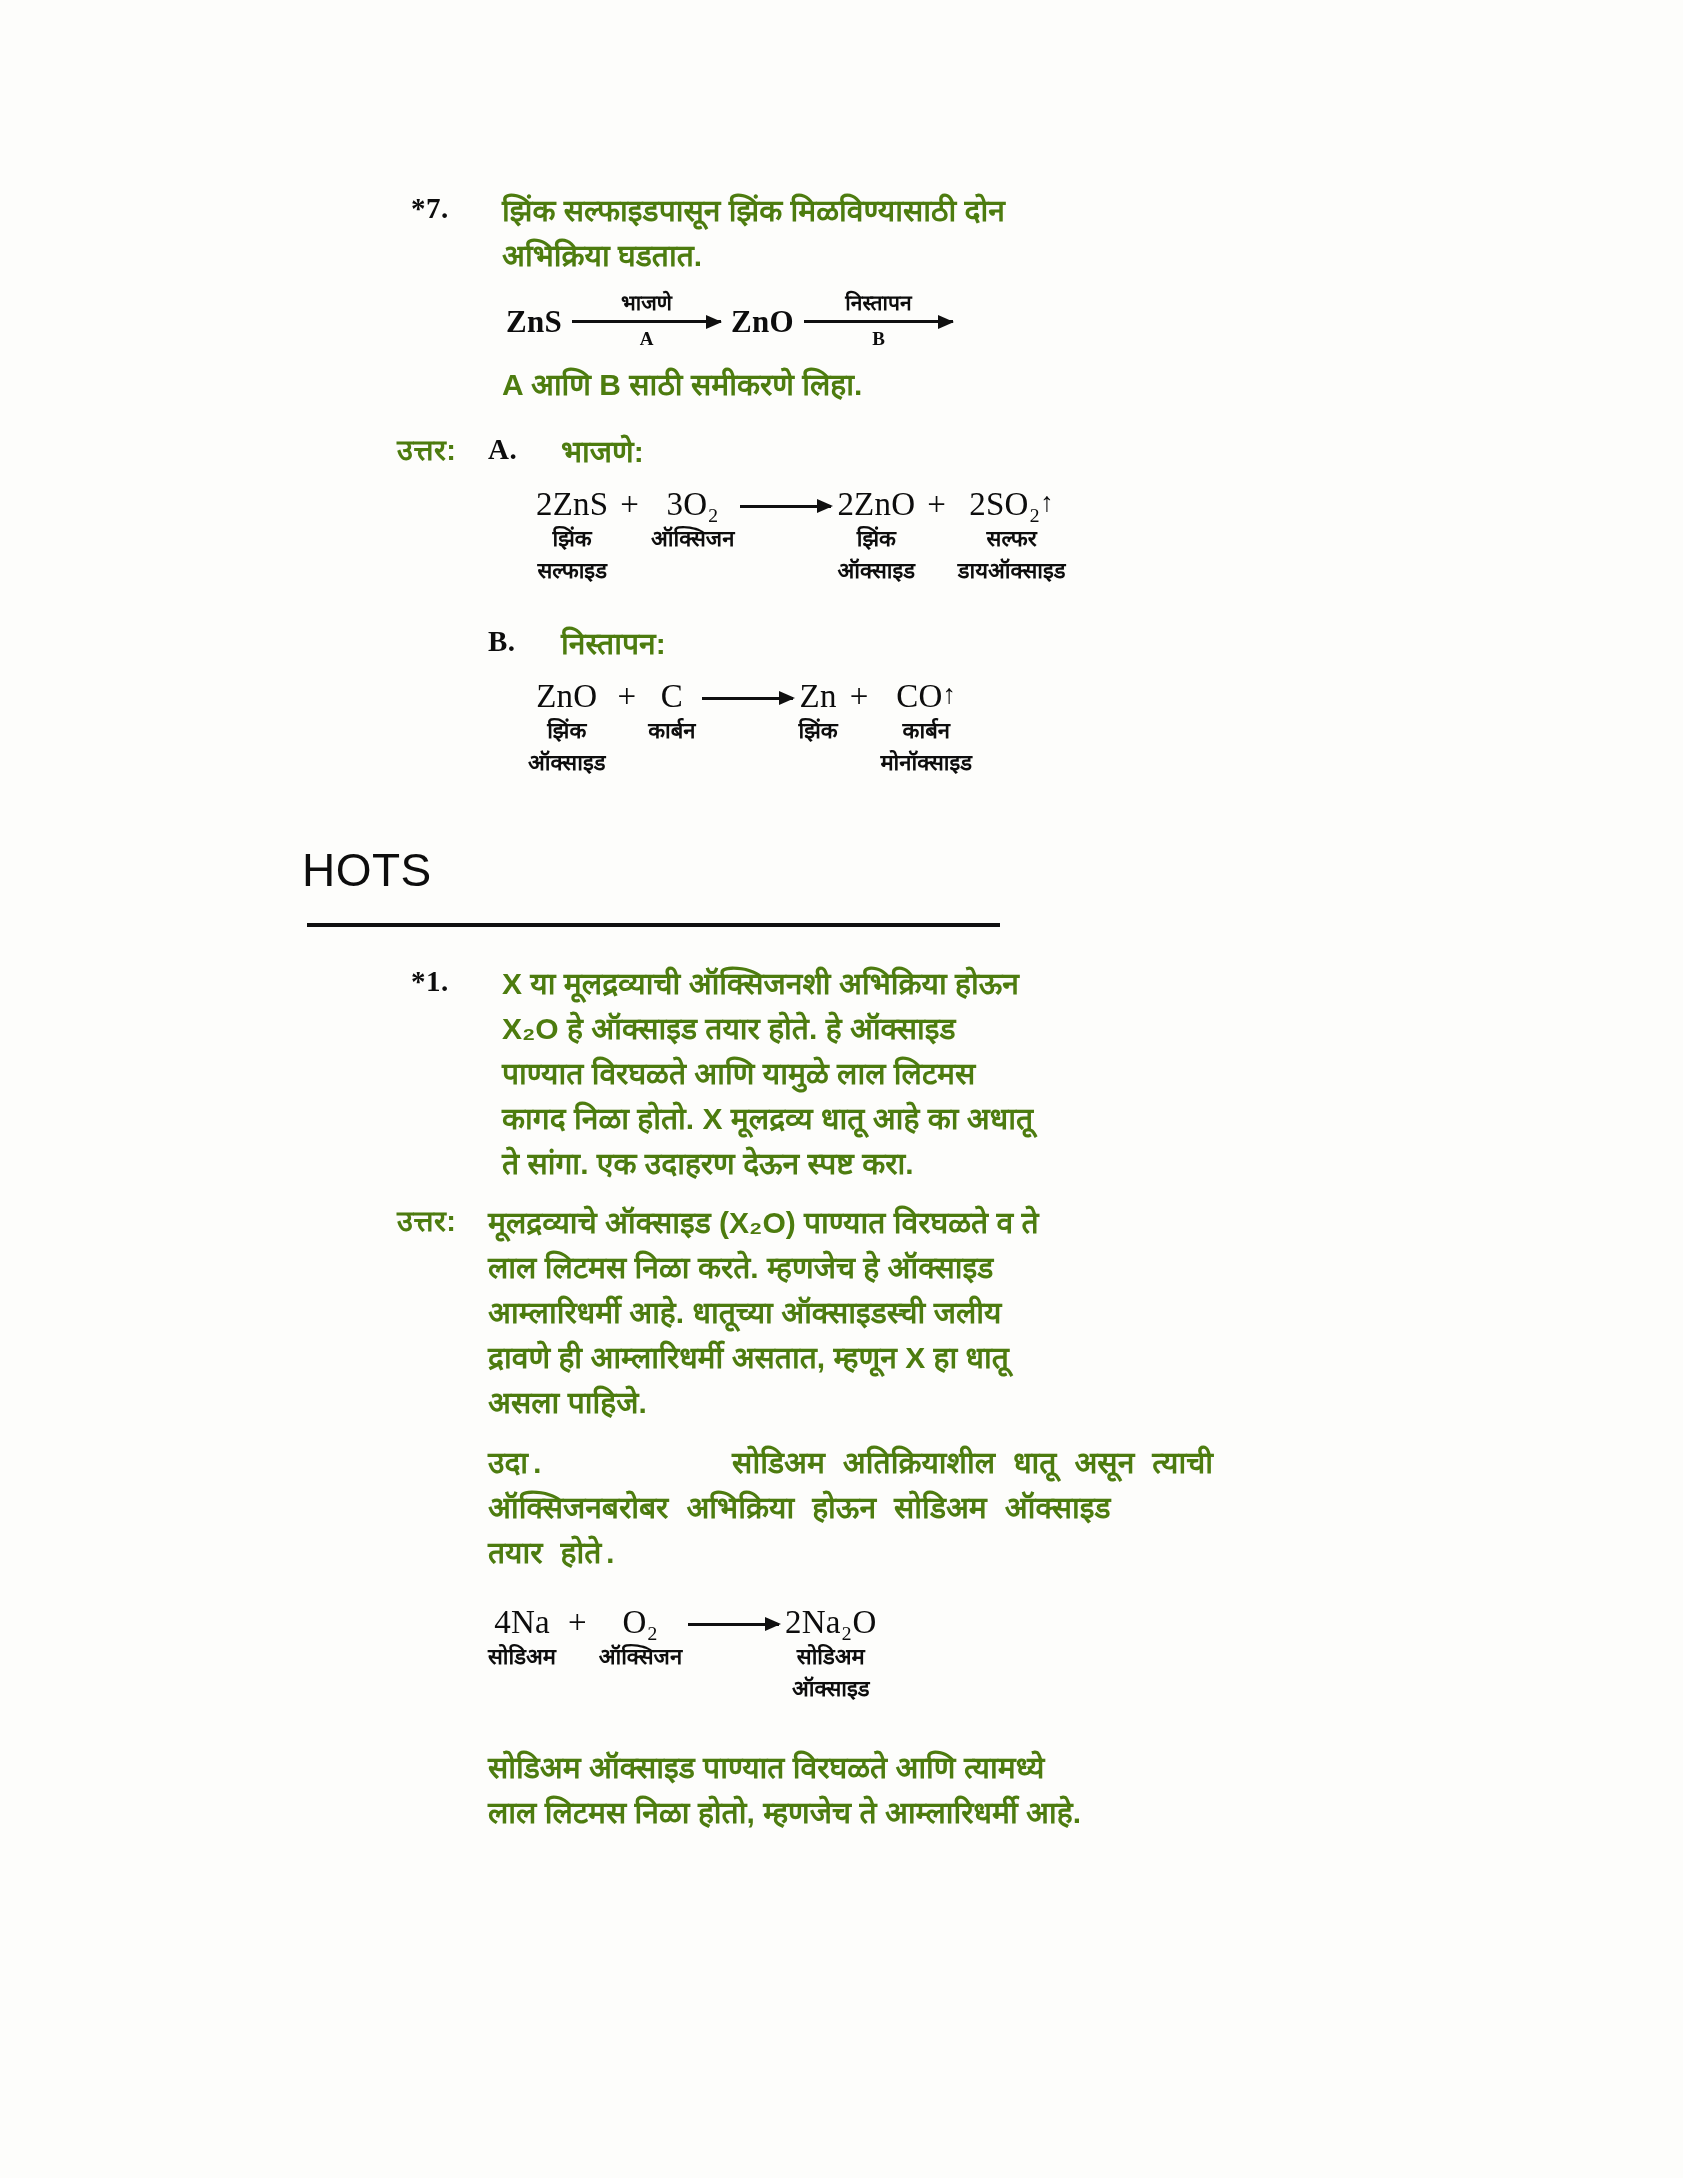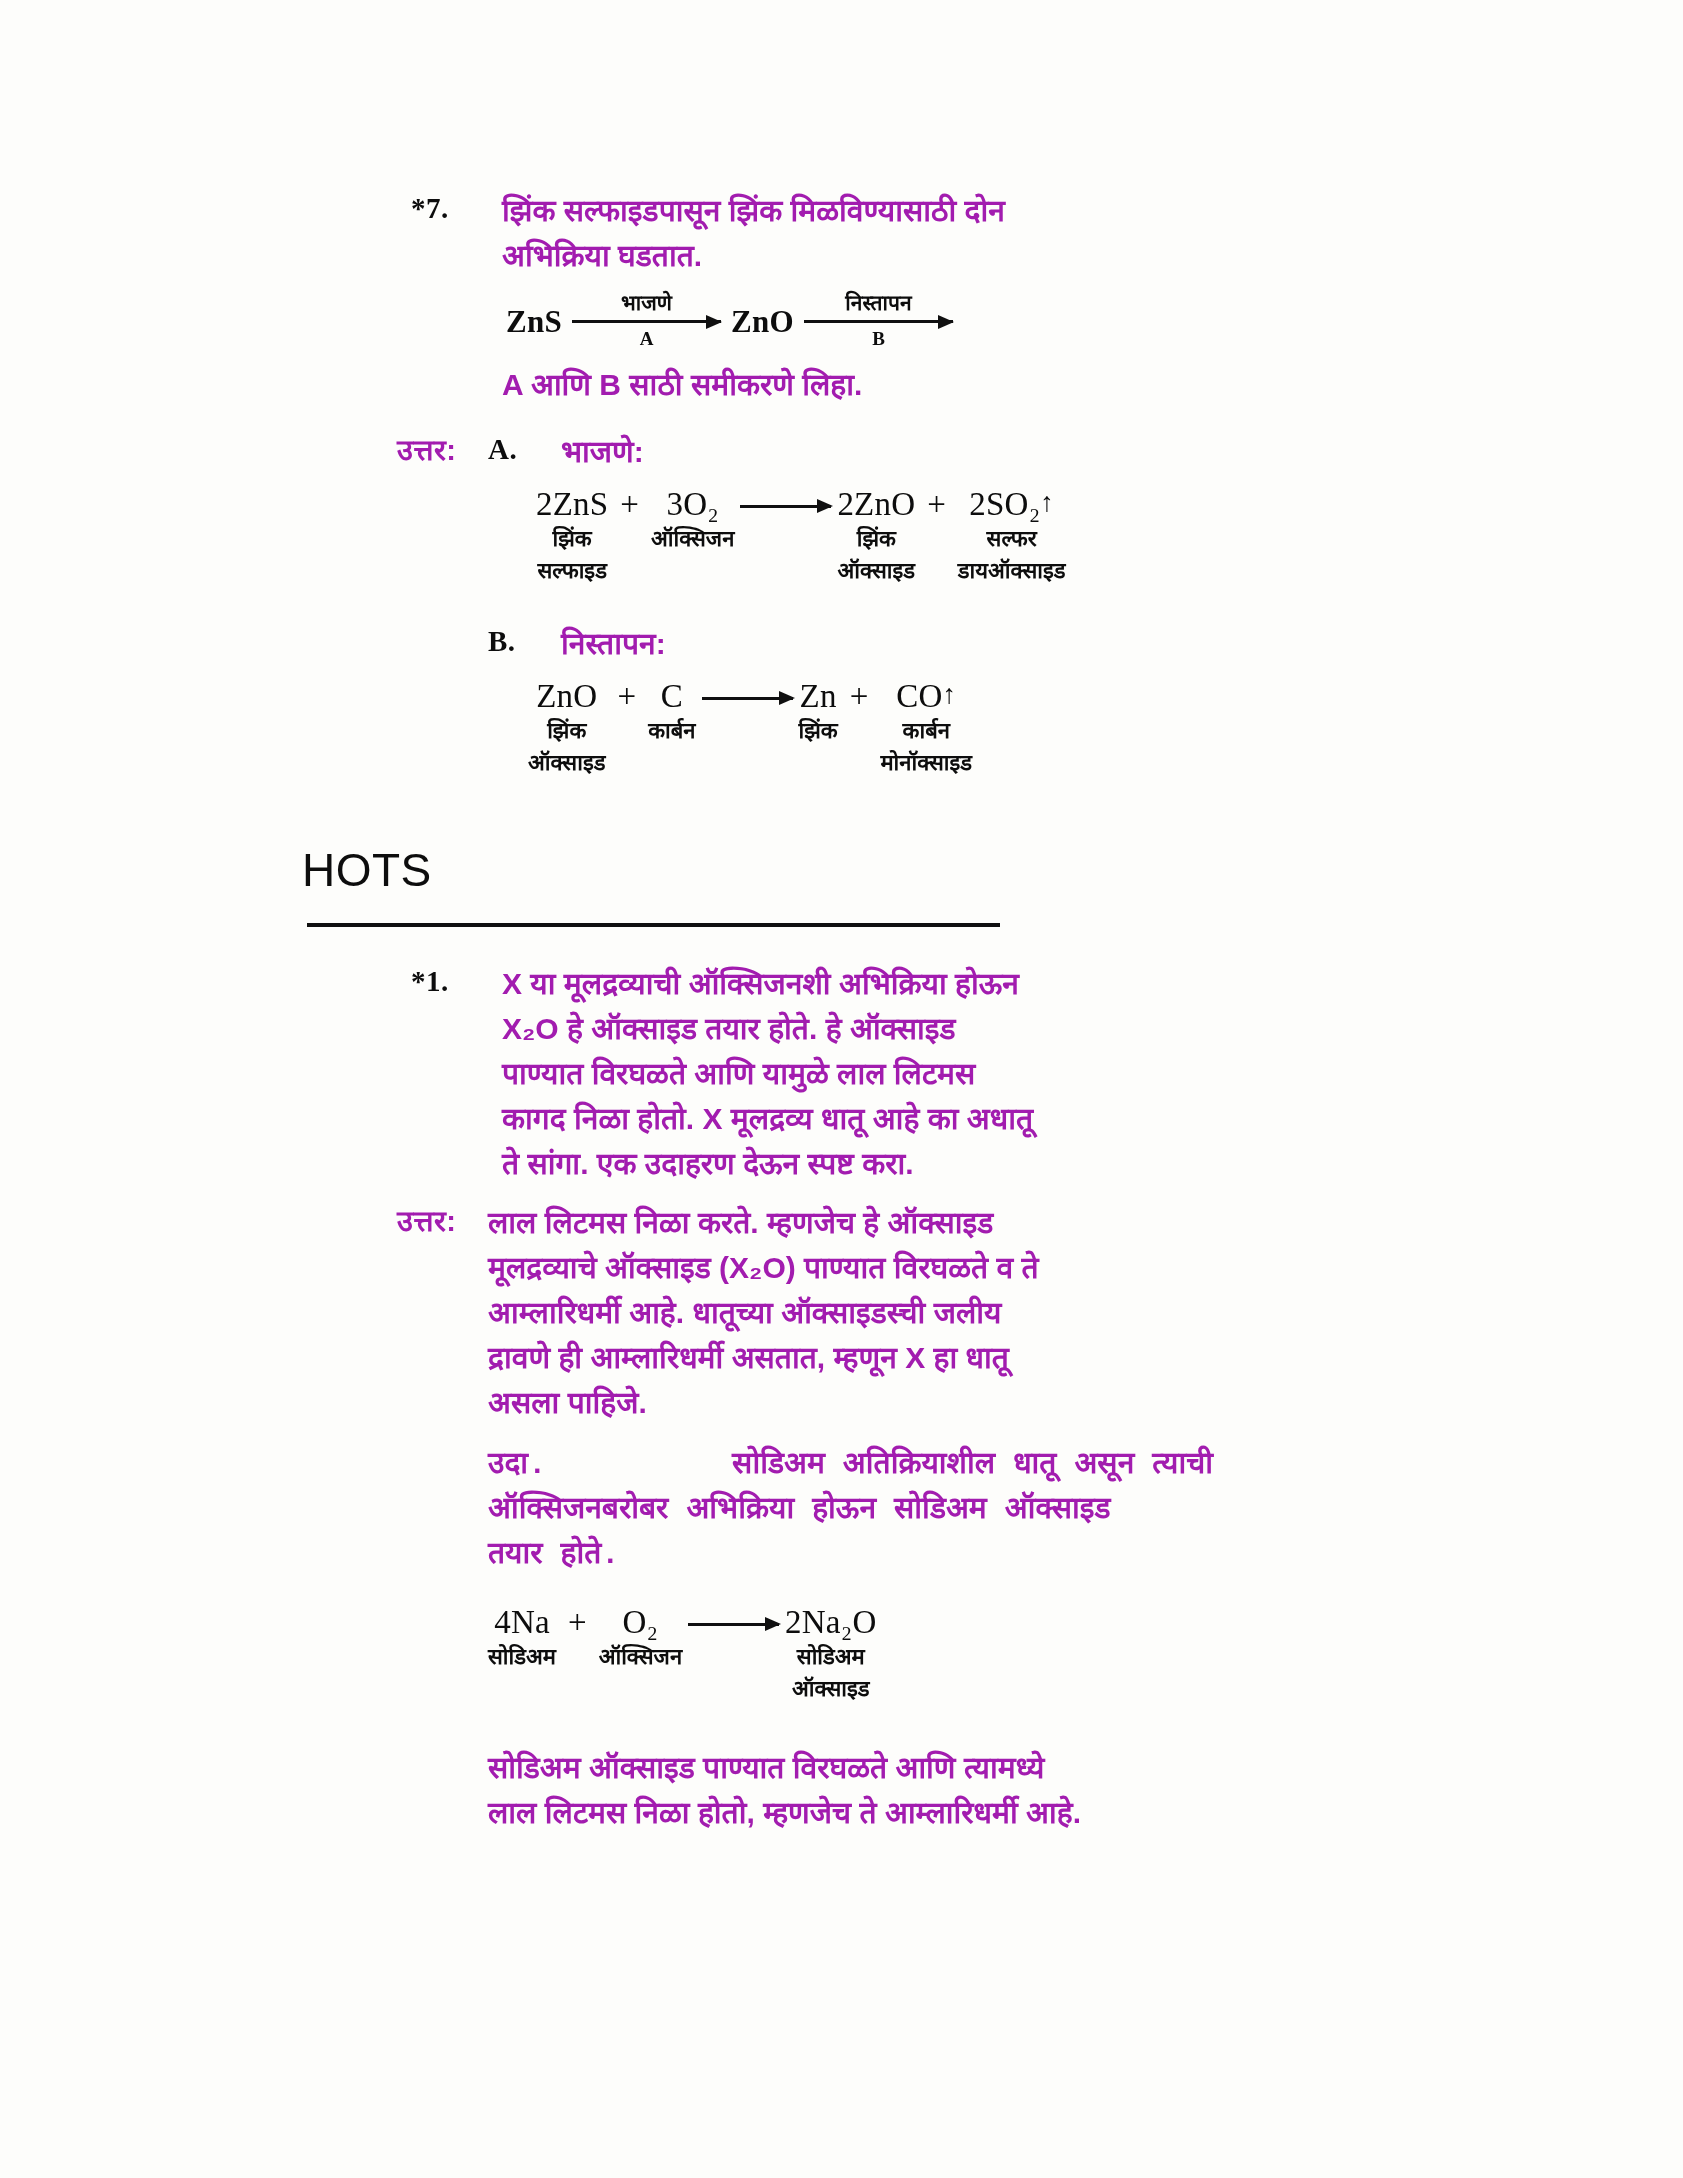--- a/index.html
+++ b/index.html
@@ -43,21 +43,21 @@
   .marker.num { width: 91px; }
   .marker.ans { width: 91px; margin-left: -14px; }
 
   .body-col { flex: 1 1 auto; }
 
   .dev {
     font-family: "Liberation Sans", "DejaVu Sans", sans-serif;
     font-weight: bold;
     font-size: 30px;
     line-height: 1.50;
-    color: #a21caf;
+    color: #4d7c0f;
   }
 
   .line {
     white-space: nowrap;
   }
   .jline {
     display: flex;
     justify-content: space-between;
     white-space: nowrap;
   }
@@ -334,24 +334,24 @@
             </div>
         </div>
       </div>
     </div>
 
     <div class="qrow" style="margin-top:14px;">
       <div class="marker ans dev" style="font-size:29px;">उत्तर:</div>
       <div class="body-col">
         <div class="dev">
           <div class="jline">
+              <span>मूलद्रव्याचे ऑक्साइड (X₂O) पाण्यात विरघळते व ते</span>
+            </div>
+          <div class="jline">
               <span>लाल लिटमस निळा करते. म्हणजेच हे ऑक्साइड</span>
-            </div>
-          <div class="jline">
-              <span>मूलद्रव्याचे ऑक्साइड (X₂O) पाण्यात विरघळते व ते</span>
             </div>
           <div class="jline">
               <span>आम्लारिधर्मी आहे. धातूच्या ऑक्साइडस्ची जलीय</span>
             </div>
           <div class="jline">
               <span>द्रावणे ही आम्लारिधर्मी असतात, म्हणून X हा धातू</span>
             </div>
           <div class="jline last">
               <span>असला पाहिजे.</span>
             </div>

